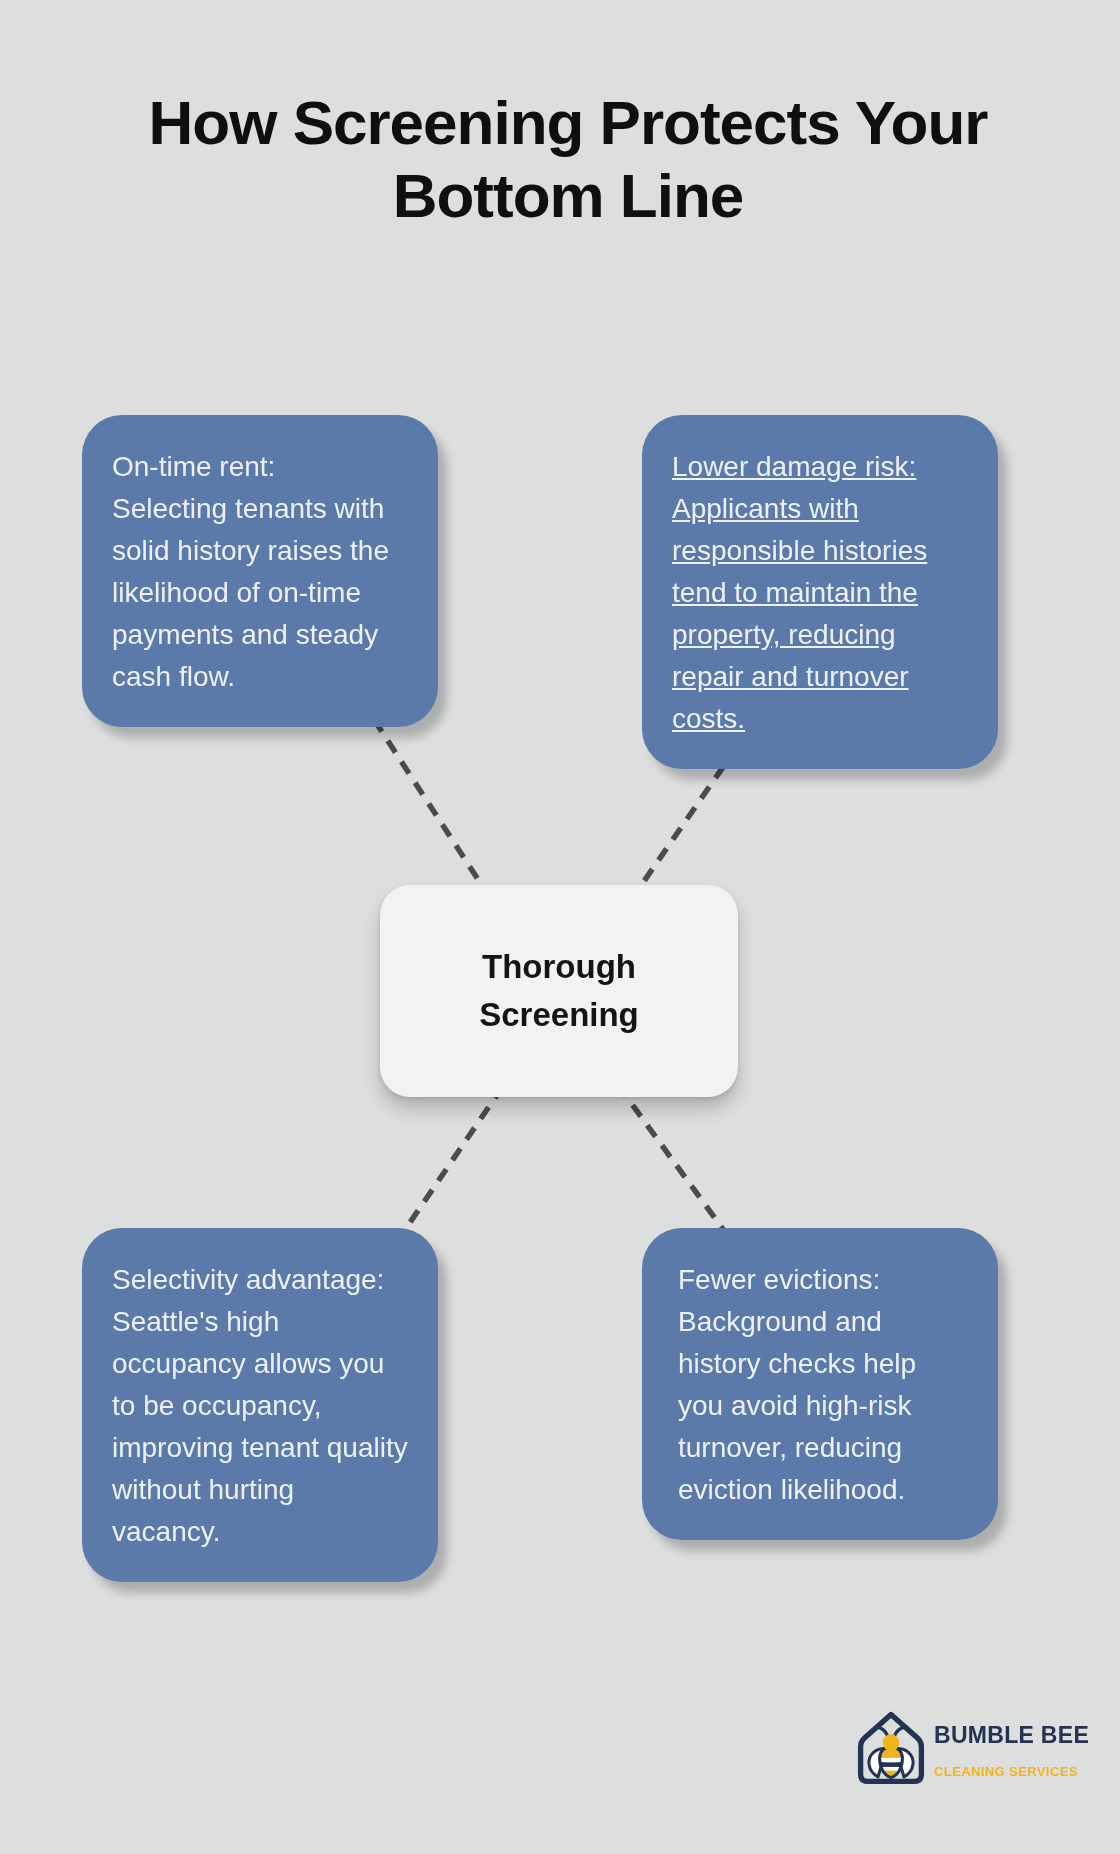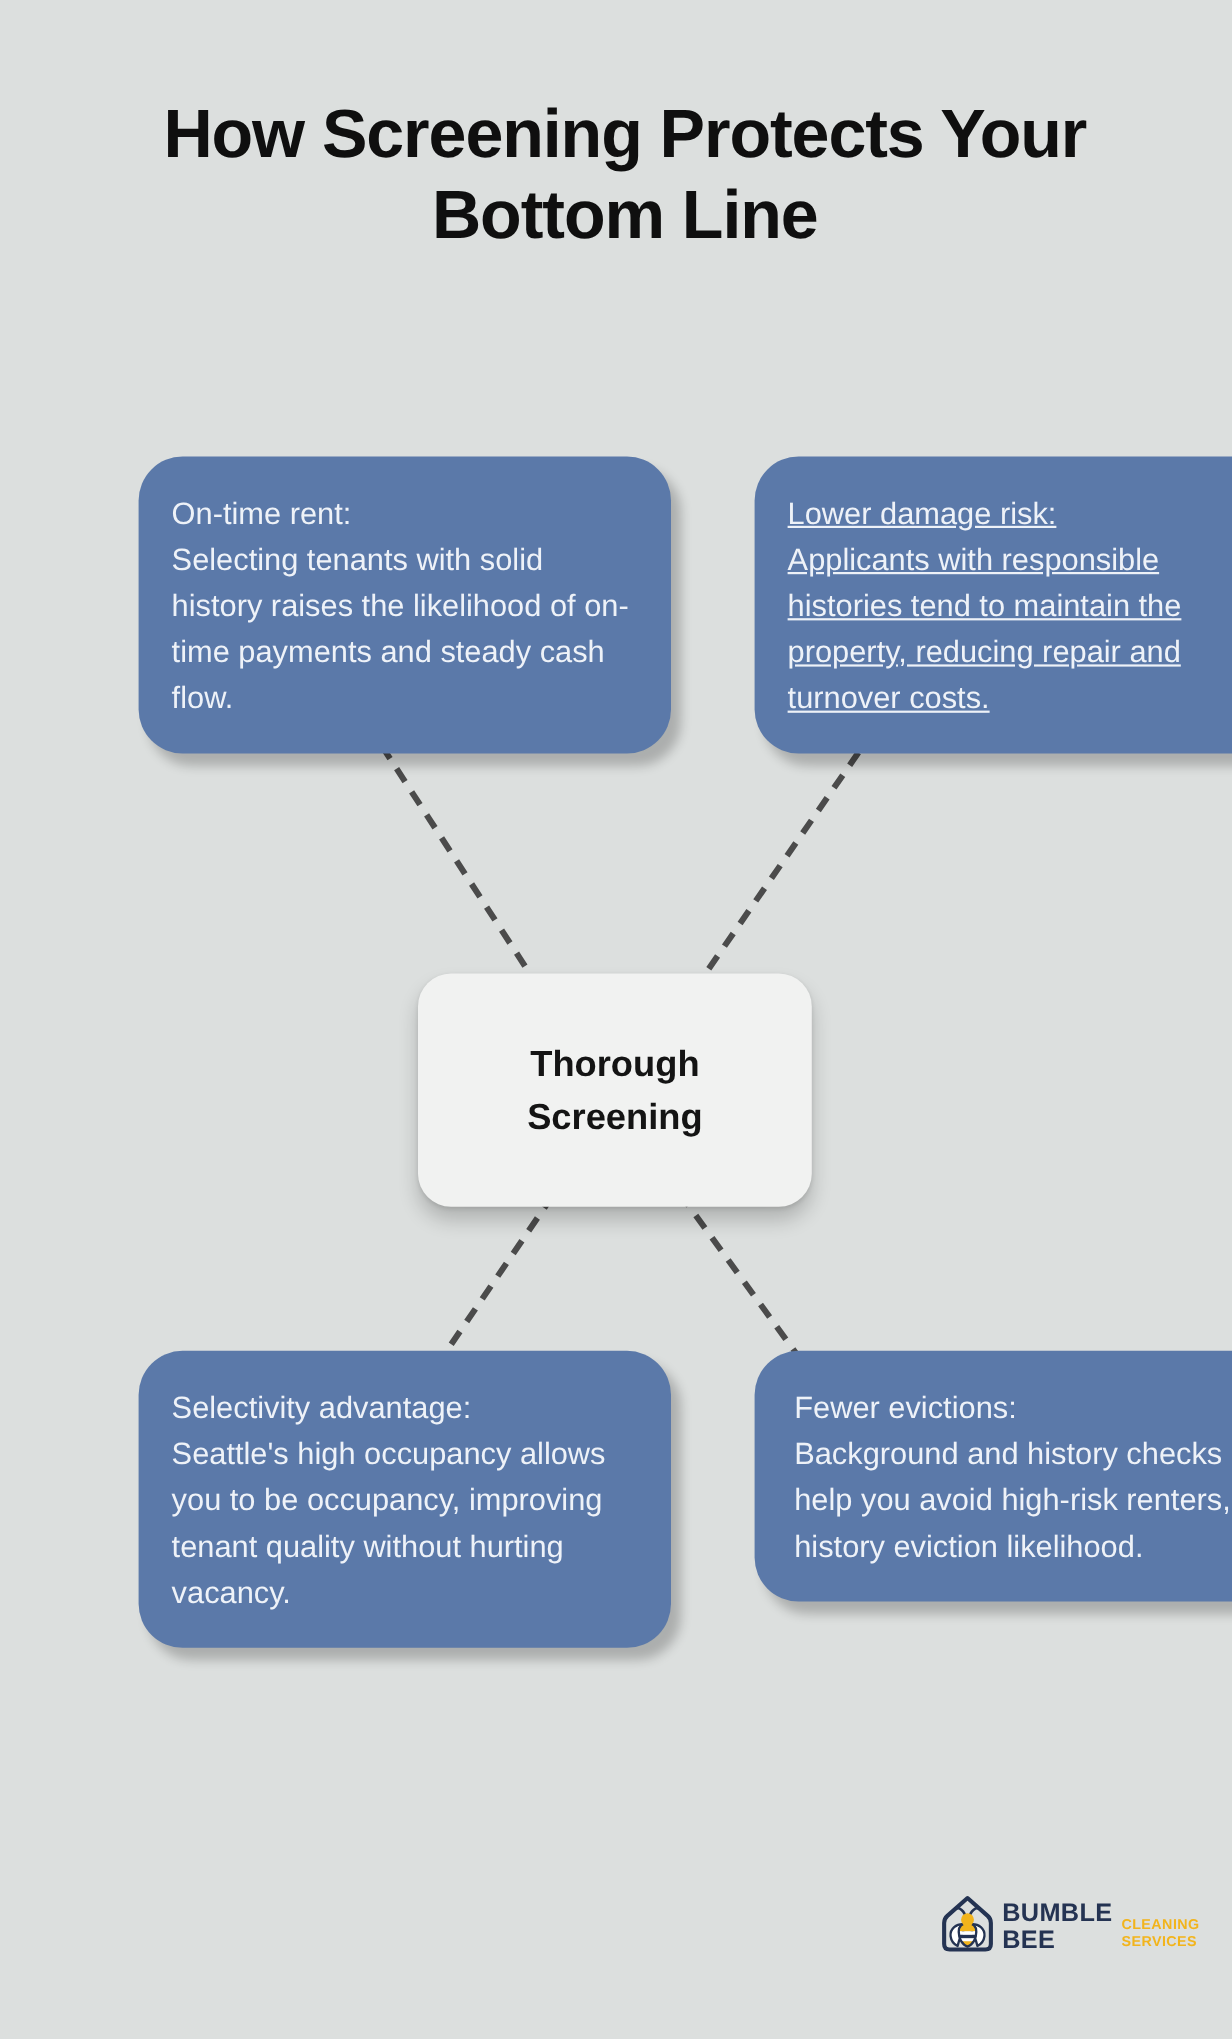--- a/index.html
+++ b/index.html
@@ -31,30 +31,29 @@
   .title .tline { display: block; }
   .connectors {
     position: absolute;
     left: 0;
     top: 0;
     width: 1120px;
     height: 1854px;
   }
   .card {
     position: absolute;
-    width: 484px;
+    width: 356px;
     box-sizing: border-box;
     padding: 31px 30px 29px 30px;
     background: #5b79a9;
     color: #eef2f8;
     border-radius: 40px;
     font-size: 28px;
     line-height: 1.5;
     box-shadow: 9px 11px 10px rgba(0,0,0,0.22);
-    margin-left: 44px;
   }
   .card-label { display: block; }
   .card-tl { left: 82px;  top: 415px; }
   .card-tr { left: 642px; top: 415px; text-decoration: underline; }
   .card-bl { left: 82px;  top: 1228px; }
   .card-br { left: 642px; top: 1228px; padding-left: 36px; }
   .center-node {
     position: absolute;
     left: 380px;
     top: 885px;
@@ -79,21 +78,21 @@
     position: absolute;
     left: 853px;
     top: 1709px;
     display: flex;
     align-items: center;
     gap: 5px;
   }
   .logo-icon { display: block; }
   .logo-textcol {
     display: flex;
-    flex-direction: row;
+    flex-direction: column;
     justify-content: center;
   }
   .logo-name {
     font-size: 23px;
     font-weight: 800;
     letter-spacing: 0.3px;
     color: #243352;
     line-height: 1.1;
   }
   .logo-tagline {
@@ -132,21 +131,21 @@
     <span class="card-text">Applicants with responsible histories tend to maintain the property, reducing repair and turnover costs.</span>
   </div>
 
   <div class="card card-bl">
     <span class="card-label">Selectivity advantage:</span>
     <span class="card-text">Seattle's high occupancy allows you to be occupancy, improving tenant quality without hurting vacancy.</span>
   </div>
 
   <div class="card card-br">
     <span class="card-label">Fewer evictions:</span>
-    <span class="card-text">Background and history checks help you avoid high-risk renters, history eviction likelihood.</span>
+    <span class="card-text">Background and history checks help you avoid high-risk turnover, reducing eviction likelihood.</span>
   </div>
 
   <div class="center-node">
     <span class="center-node-text">Thorough Screening</span>
   </div>
 
   <div class="logo">
     <svg class="logo-icon" width="76" height="84" viewBox="0 0 100 110" xmlns="http://www.w3.org/2000/svg">
 
       <path d="M50 7 L15.5 37.5 Q10 42.4 10 49.7 L10 85.5 Q10 95 19.5 95 L80.5 95 Q90 95 90 85.5 L90 49.7 Q90 42.4 84.5 37.5 Z" fill="none" stroke="#243352" stroke-width="7" stroke-linejoin="round"></path>

